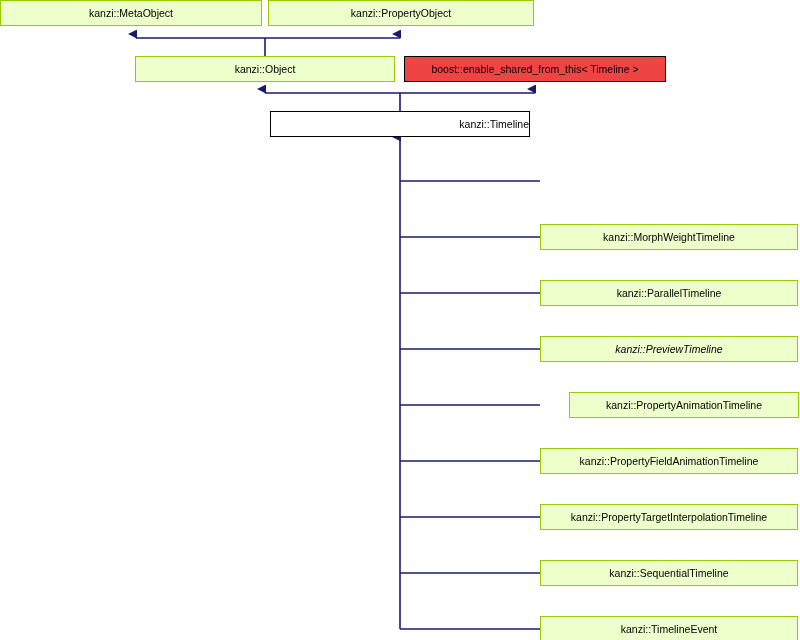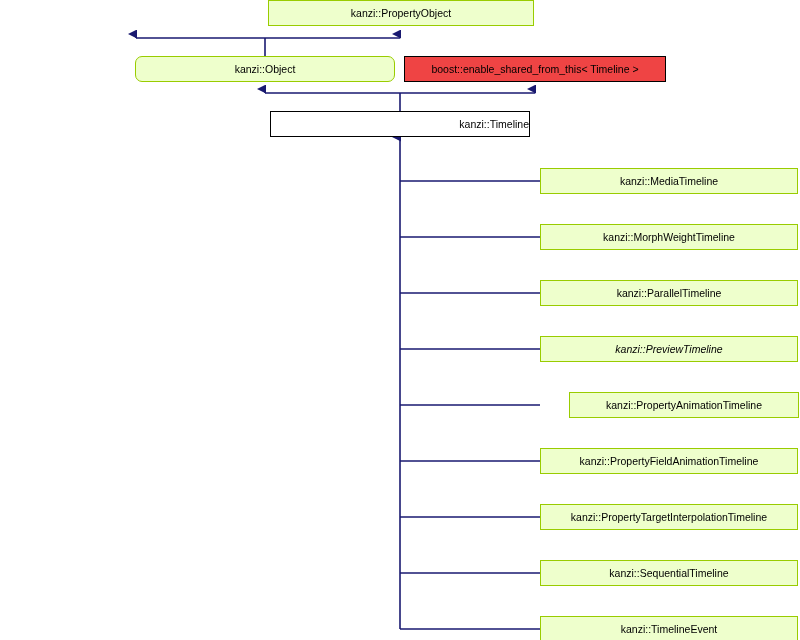--- a/index.html
+++ b/index.html
@@ -93,38 +93,40 @@
         <path d="M400 293 L540 293" stroke="#191970" stroke-width="1.6" fill="none"></path>
         <path d="M400 349 L540 349" stroke="#191970" stroke-width="1.6" fill="none"></path>
         <path d="M400 405 L540 405" stroke="#191970" stroke-width="1.6" fill="none"></path>
         <path d="M400 461 L540 461" stroke="#191970" stroke-width="1.6" fill="none"></path>
         <path d="M400 517 L540 517" stroke="#191970" stroke-width="1.6" fill="none"></path>
         <path d="M400 573 L540 573" stroke="#191970" stroke-width="1.6" fill="none"></path>
         <path d="M400 629 L540 629" stroke="#191970" stroke-width="1.6" fill="none"></path>
       </g>
   </svg>
 
+  <div class="node" style="left:0px; top:0px; width:262px;">
+    <span>kanzi::MetaObject</span>
+  </div>
 
   <div class="node" style="left:268px; top:0px; width:266px;">
     <span>kanzi::PropertyObject</span>
   </div>
 
-  <div class="node" style="left:135px; top:56px; width:260px;border-radius:7px;">
+  <div class="node" style="left:135px; top:56px; width:260px;">
     <span>kanzi::Object</span>
   </div>
 
   <div class="node external" style="left:404px; top:56px; width:262px;">
     <span>boost::enable_shared_from_this&lt; Timeline &gt;</span>
   </div>
 
   <div class="node current" style="left:270px; top:111px; width:260px;">
     <span>kanzi::Timeline</span>
   </div>
 
-<div class="node" style="left: 540px; top: 168px; width: 258px;"><span>kanzi::MediaTimeline</span></div>
     <div class="node" style="left: 540px; top: 224px; width: 258px;"><span>kanzi::MorphWeightTimeline</span></div>
     <div class="node" style="left: 540px; top: 280px; width: 258px;"><span>kanzi::ParallelTimeline</span></div>
     <div class="node" style="left: 540px; top: 336px; width: 258px; font-style: italic;"><span>kanzi::PreviewTimeline</span></div>
     <div class="node" style="left: 569px; top: 392px; width: 230px;"><span>kanzi::PropertyAnimationTimeline</span></div>
     <div class="node" style="left: 540px; top: 448px; width: 258px;"><span>kanzi::PropertyFieldAnimationTimeline</span></div>
     <div class="node" style="left: 540px; top: 504px; width: 258px;"><span>kanzi::PropertyTargetInterpolationTimeline</span></div>
     <div class="node" style="left: 540px; top: 560px; width: 258px;"><span>kanzi::SequentialTimeline</span></div>
     <div class="node" style="left: 540px; top: 616px; width: 258px;"><span>kanzi::TimelineEvent</span></div>
   </div>
 

